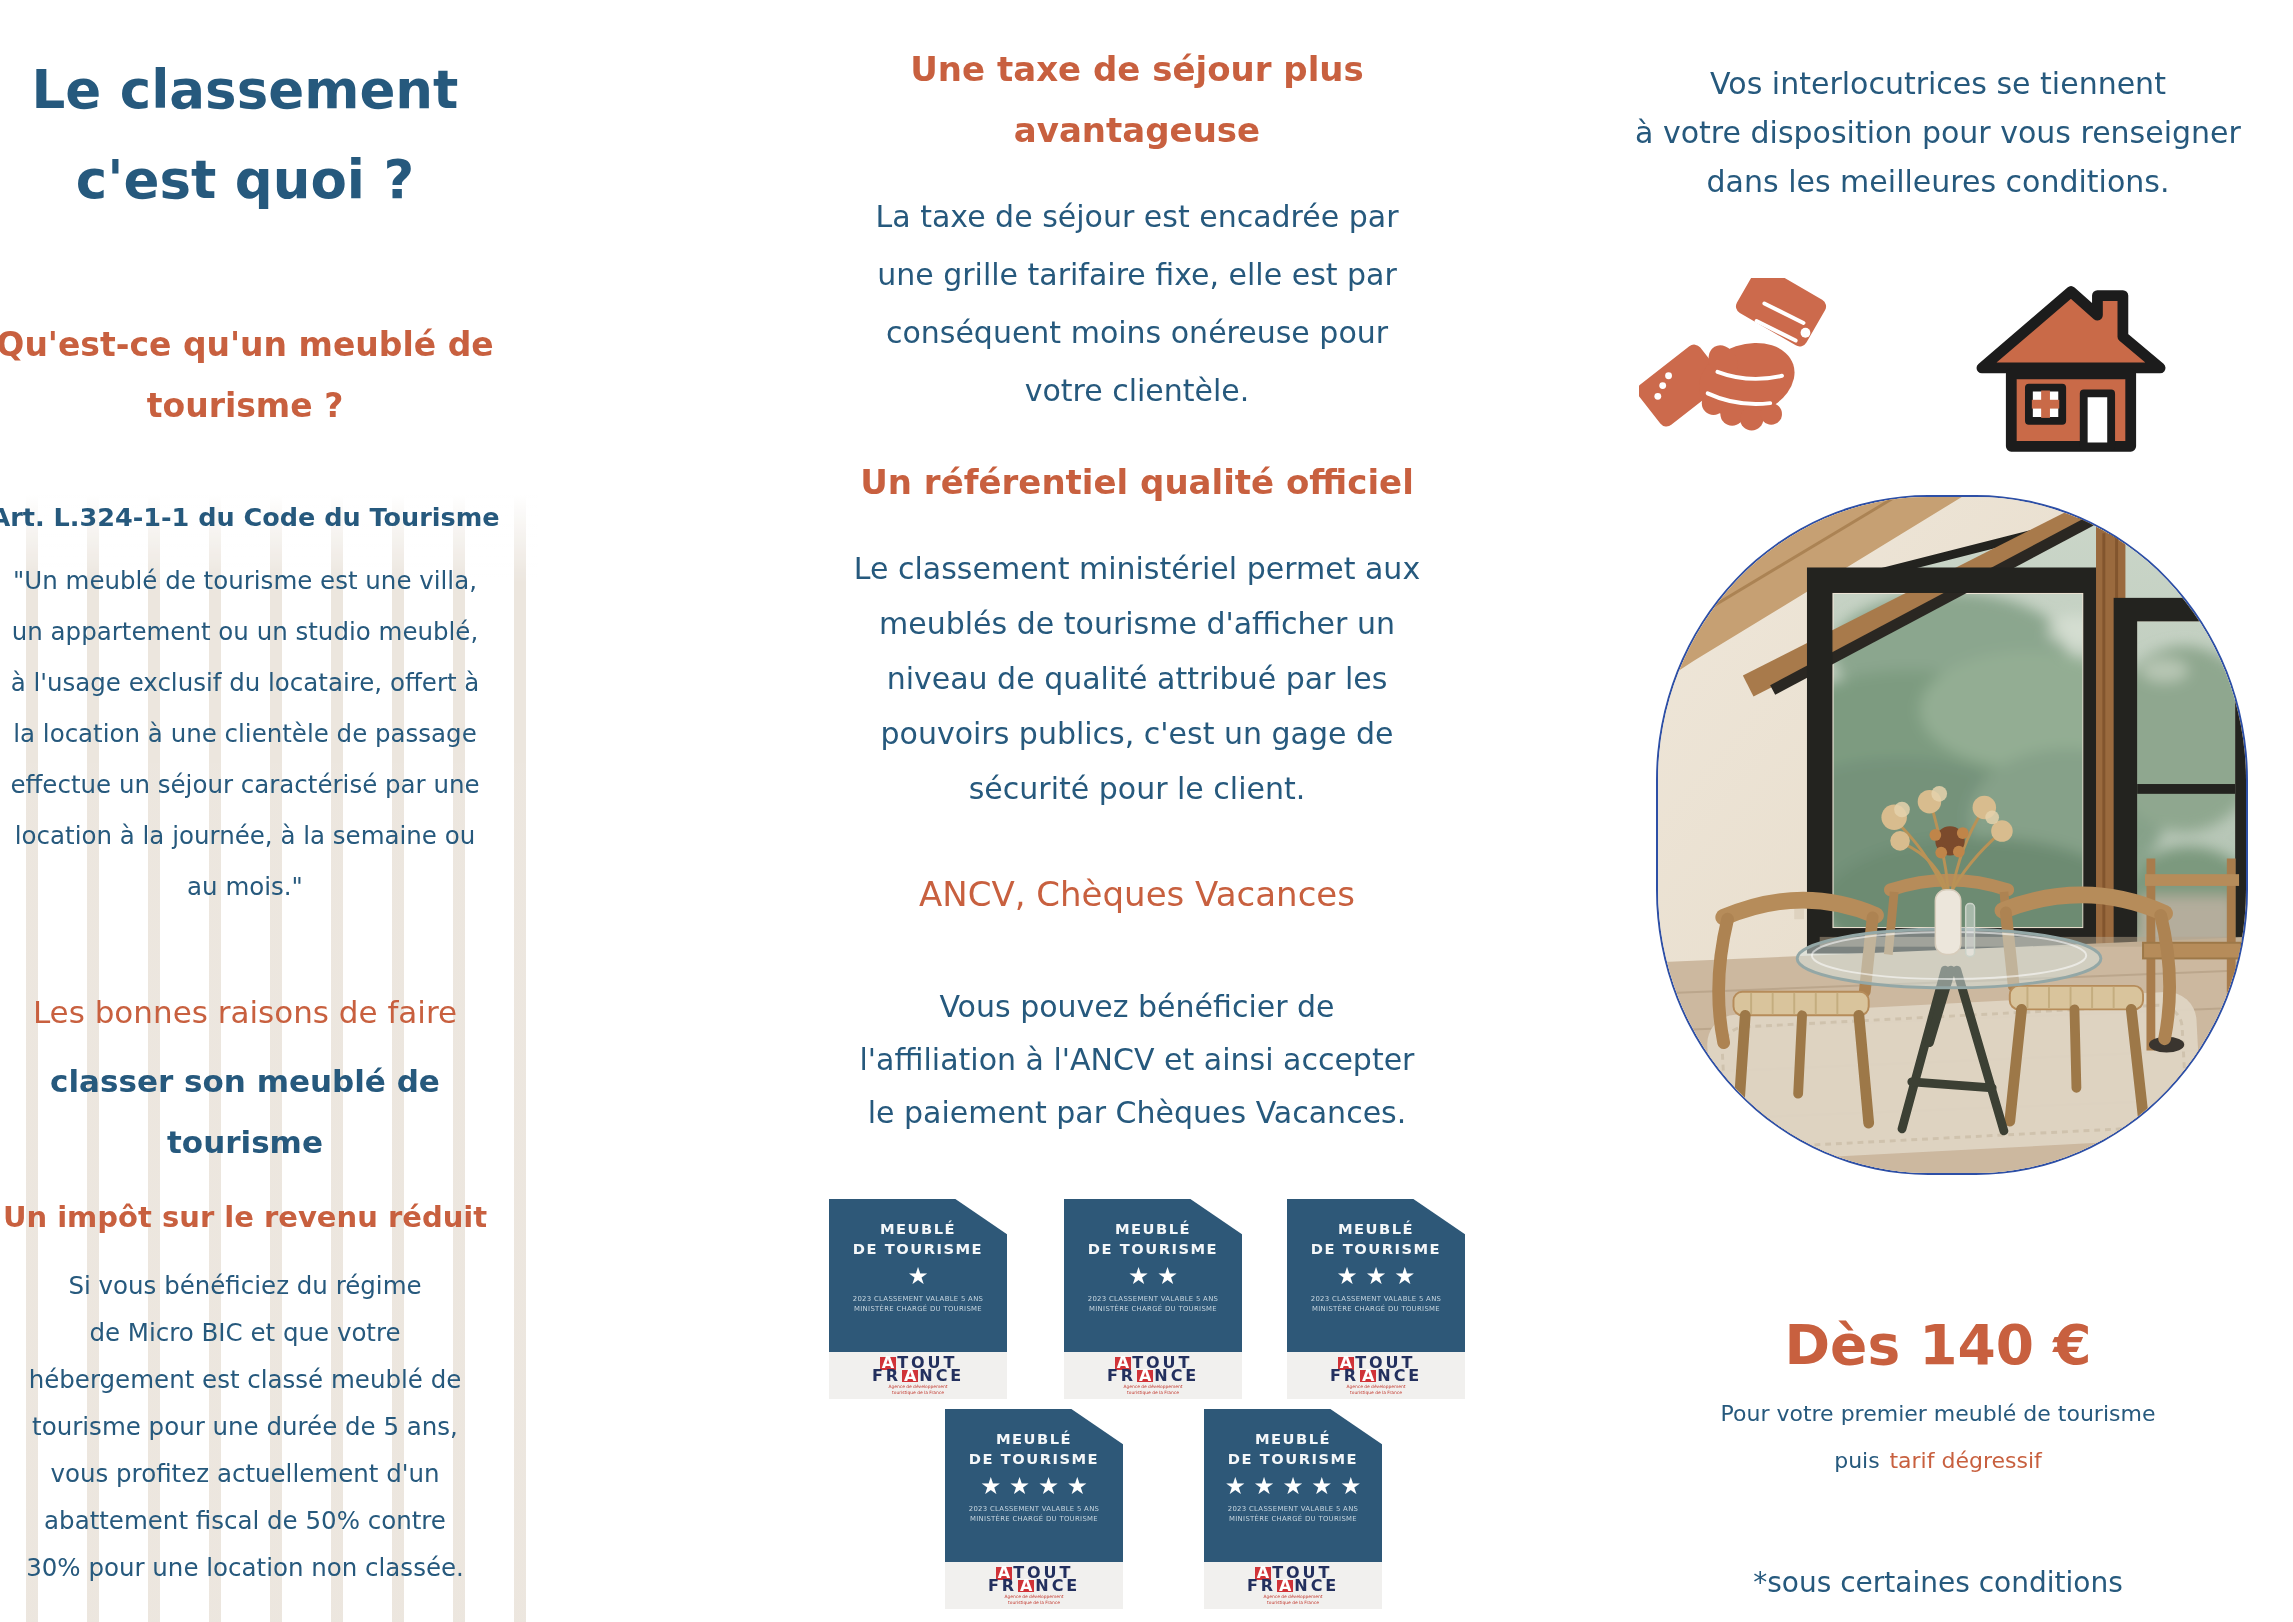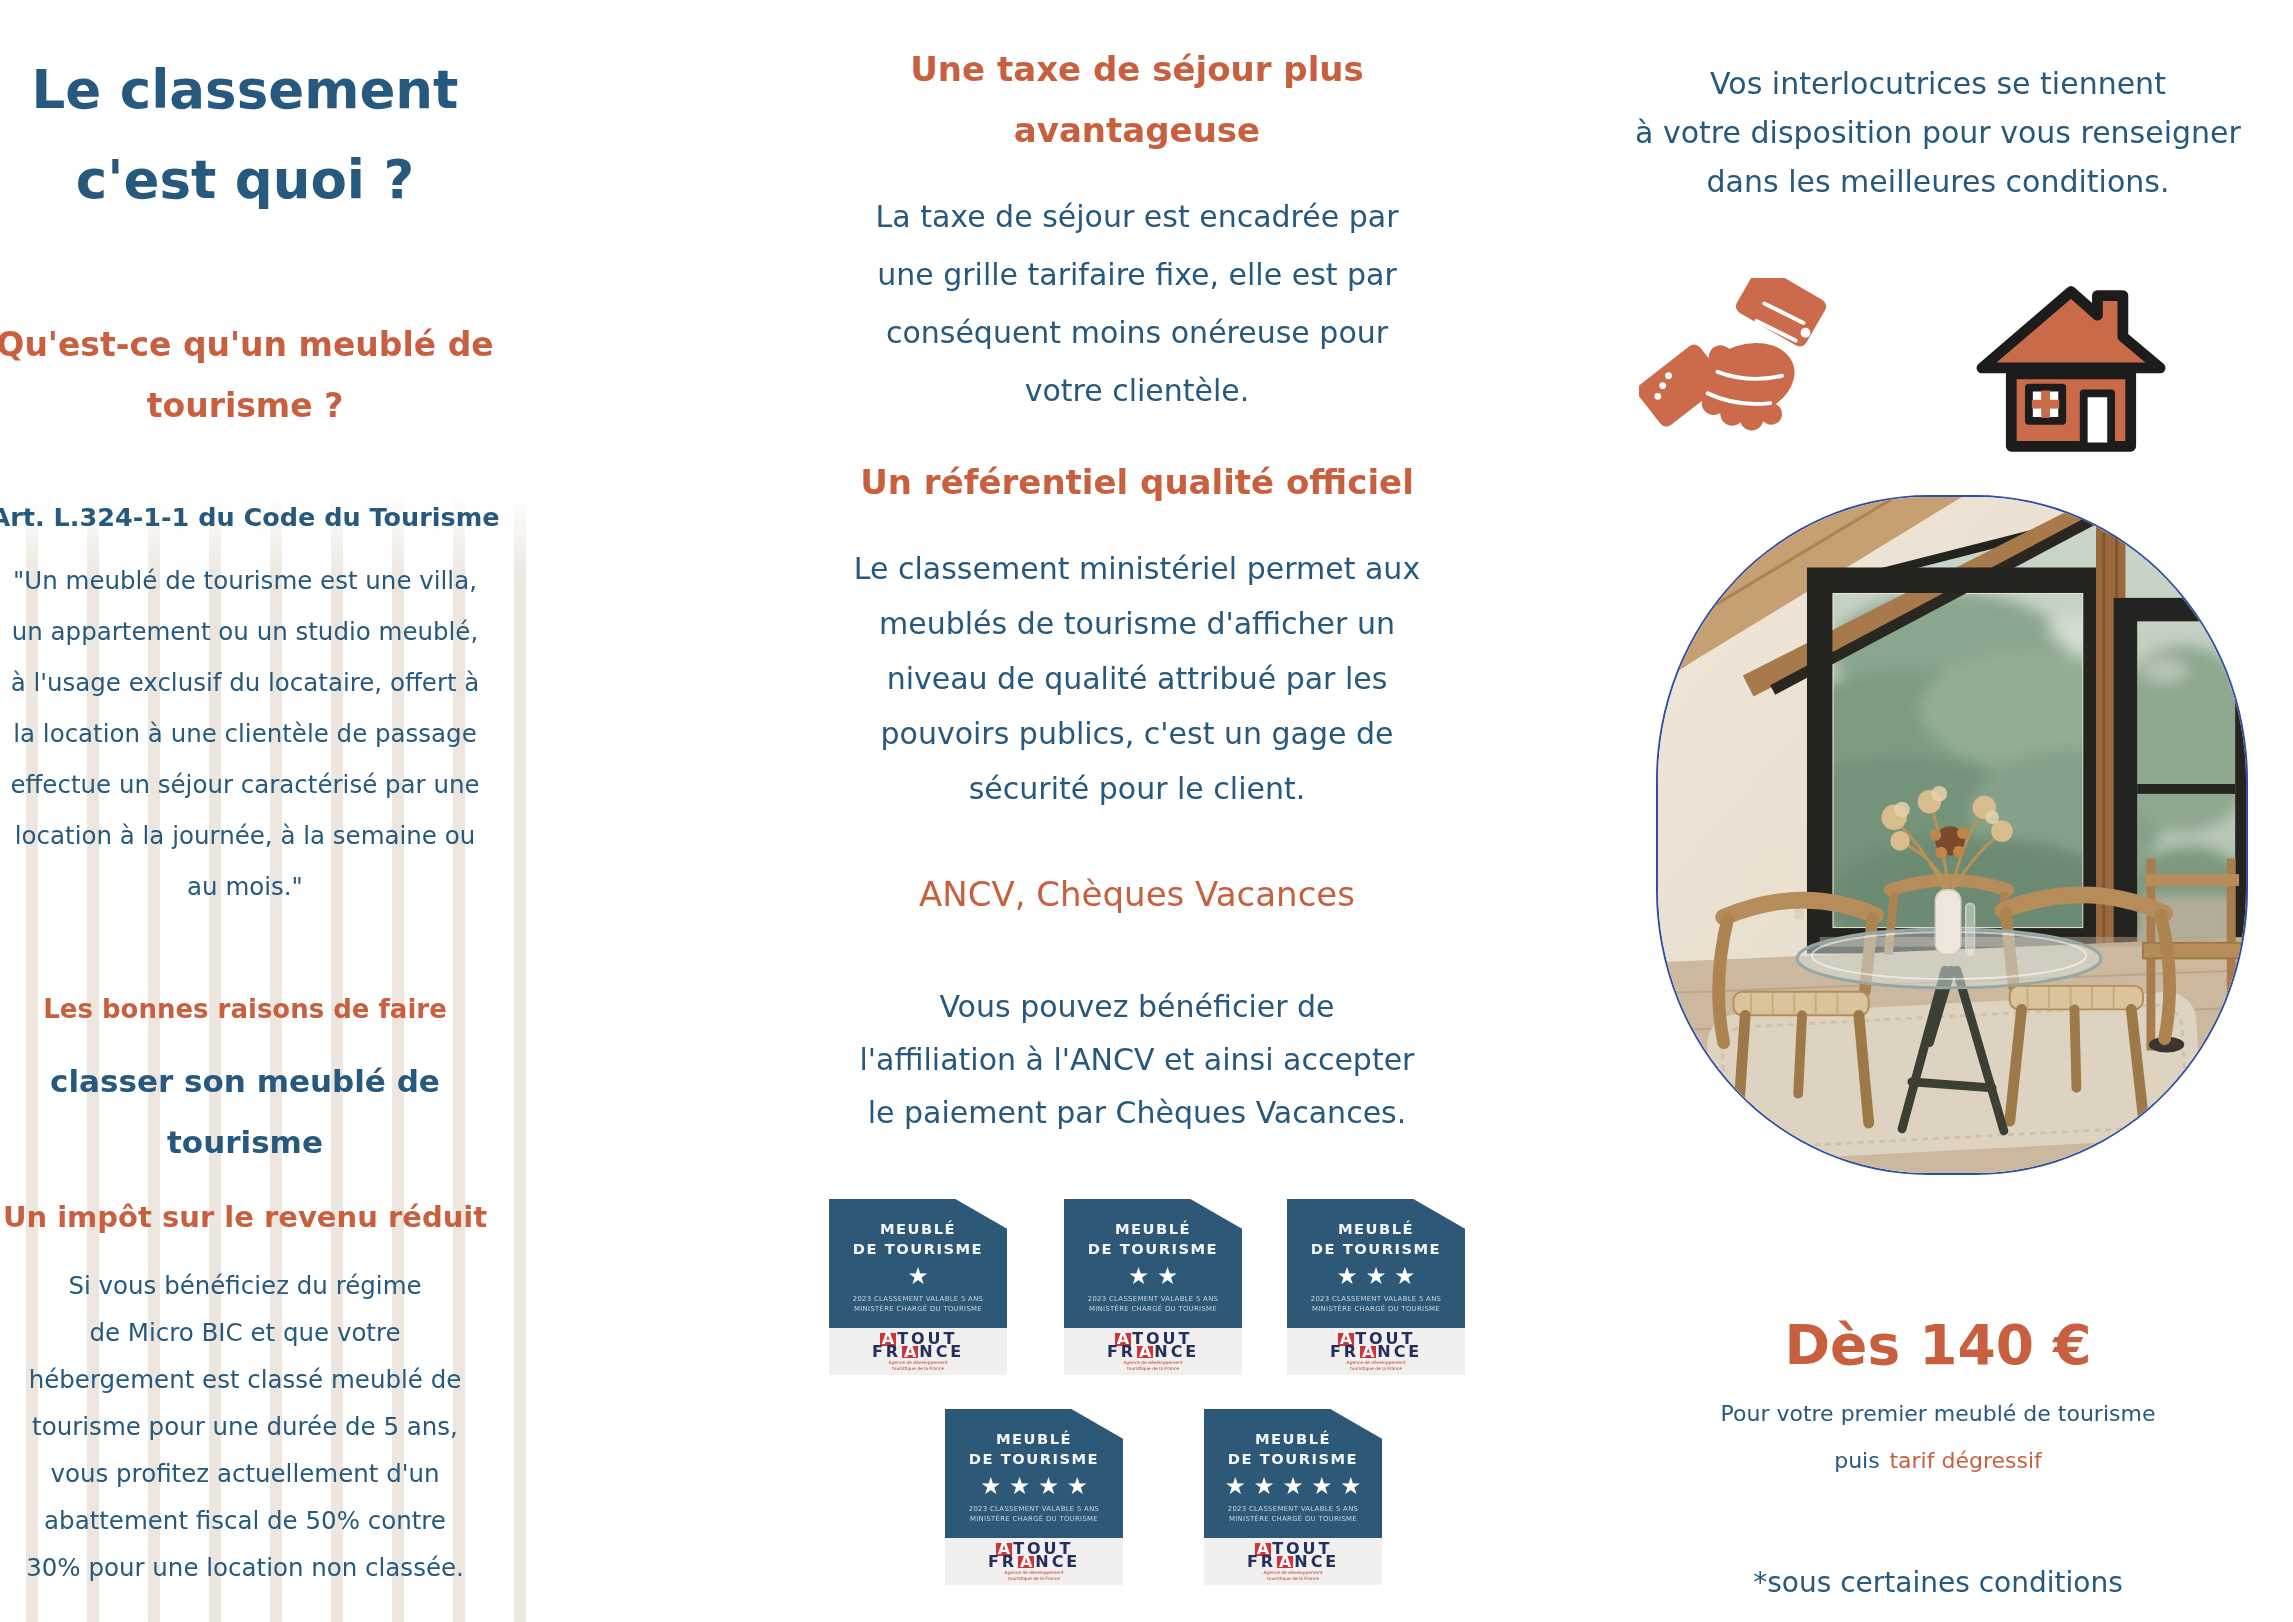--- a/index.html
+++ b/index.html
@@ -23,38 +23,38 @@
   }
   .stripes:before{content:"";position:absolute;left:0;top:0;right:0;height:88px;
     background:linear-gradient(#ffffff,rgba(255,255,255,0));}
 
   
   .l-col{left:0;width:490px;}
   .l-title{top:45px;font-size:53px;font-weight:bold;line-height:90px;}
   .l-sub{top:314px;font-size:33px;font-weight:bold;line-height:61px;}
   .l-law{top:502px;font-size:25.5px;font-weight:bold;}
   .l-quote{top:555px;font-size:24.5px;line-height:51px;}
-  .l-reasons-o{top:994px;font-size:26px;font-weight:bold;}
+  .l-reasons-o{top:994px;font-size:31px;font-weight:normal;}
   .l-reasons-b{top:1051px;font-size:31px;font-weight:bold;line-height:61px;}
   .l-impot{top:1200px;font-size:29px;font-weight:bold;}
   .l-si{top:1262px;font-size:24.5px;line-height:47px;}
 
   
   .m-col{left:779px;width:716px;}
   .m-h1{top:39px;font-size:34px;font-weight:bold;line-height:61px;}
   .m-p1{top:188px;font-size:30px;line-height:58px;}
   .m-h2{top:455px;font-size:34px;font-weight:bold;margin-top:7px;}
   .m-p2{top:541px;font-size:30px;line-height:55px;}
   .m-h3{top:874px;font-size:34px;font-weight:normal;}
   .m-p3{top:980px;font-size:30px;line-height:53px;}
 
   
   .badge{position:absolute;width:178px;}
   .badge-top{
-    height:129px;background:#2e5878;color:#f4f7f9;text-align:center;
+    height:153px;background:#2e5878;color:#f4f7f9;text-align:center;
     clip-path:polygon(0 0,71% 0,100% 23%,100% 100%,0 100%);
     padding-top:19.6px;box-sizing:border-box;
   }
   .badge-name{font-size:14.7px;font-weight:bold;letter-spacing:1.5px;line-height:20.6px;}
   .badge-stars{margin-top:3.9px;font-size:23.5px;color:#ffffff;letter-spacing:7.8px;text-indent:7.8px;line-height:25.5px;}
   .badge-fine{margin-top:5.9px;font-size:6.9px;line-height:9.8px;color:#c6d5df;letter-spacing:0.3px;}
   .badge-bot{height:47px;background:#f1f0ee;text-align:center;padding-top:4.9px;box-sizing:border-box;}
   .af-line{font-size:16px;font-weight:bold;color:#23305e;letter-spacing:2.9px;line-height:12.7px;}
   .af-a{display:inline-block;background:#d03338;color:#ffffff;padding:0 2px;margin:0 1px;letter-spacing:0;}
   .af-sub{font-size:4.4px;line-height:5.4px;color:#c2392f;letter-spacing:0;margin-top:2px;}

